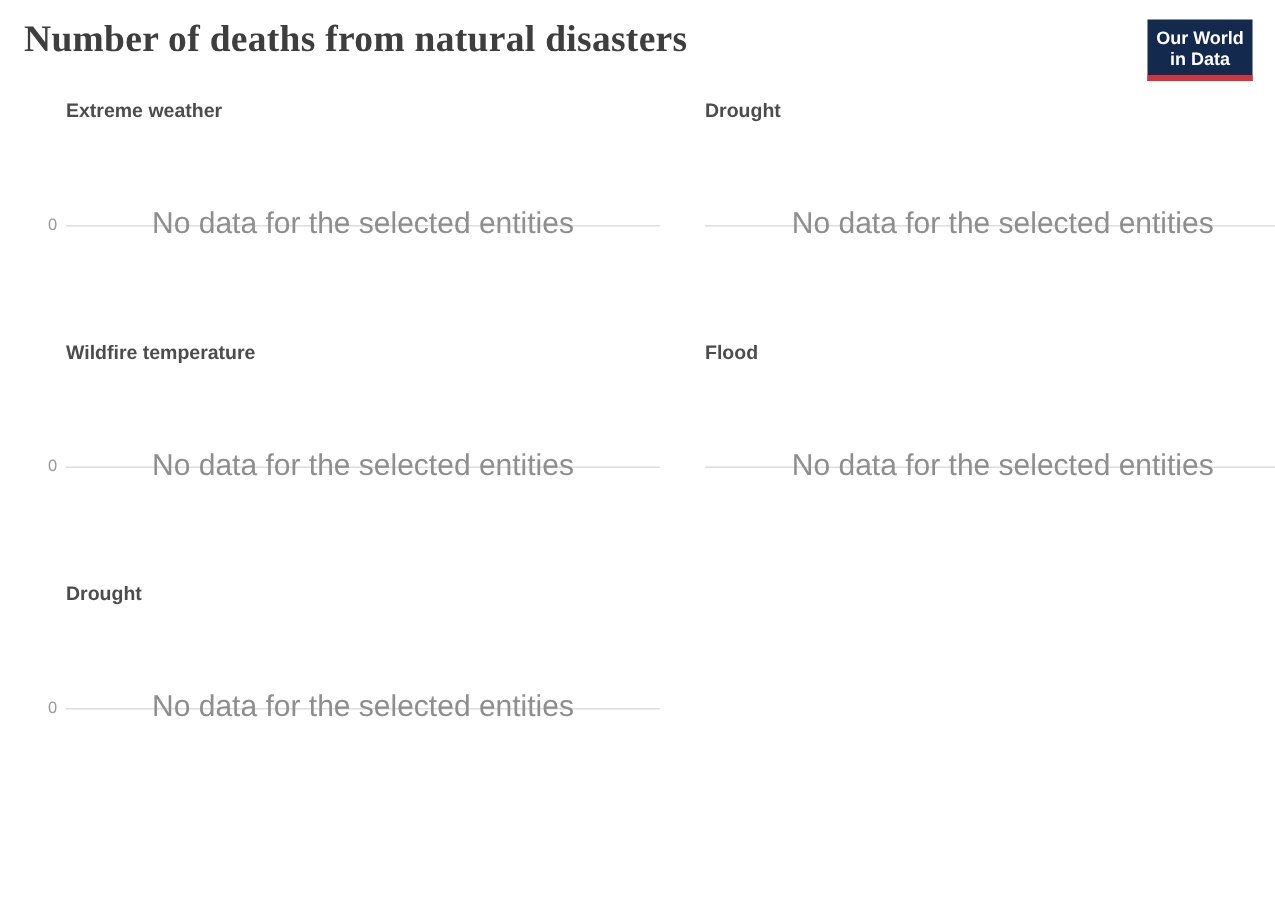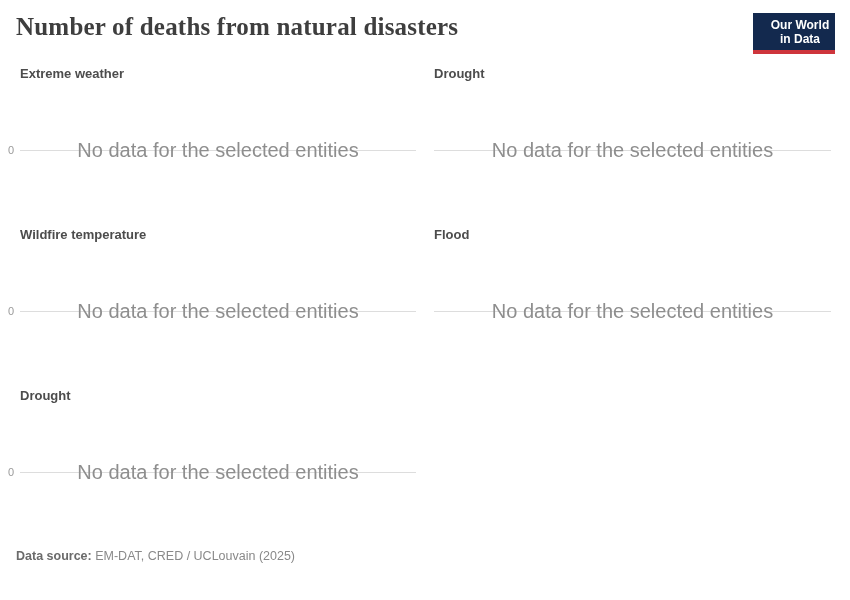--- a/index.html
+++ b/index.html
@@ -11,28 +11,28 @@
 
   
   .page-title {
     position:absolute; left:16px; top:13px;
     font-family:"Liberation Serif", "DejaVu Serif", serif;
     font-size:25px; font-weight:700; color:#3e3e3e; letter-spacing:0.2px;text-align:right;
   }
   .owid-logo {
     position:absolute; right:15px; top:13px; width:66px;
     background:#13294e; border-bottom:4px solid #ce353c;
-    color:#ffffff; text-align:center; padding:5px 2px 4px 14px;
+    color:#ffffff; text-align:center; padding:5px 2px 4px 2px;
     font-size:12px; font-weight:700; line-height:14px; cursor:pointer;
   }
 
   
   .grid {
-    position:absolute; left:8px; top:60px; width:818px;
-    display:grid; grid-template-columns:408px 397px; column-gap:18px;
+    position:absolute; left:32px; top:60px; width:818px;
+    display:grid; grid-template-columns:408px 397px; column-gap:30px;
     grid-auto-rows:161px;
   }
   .panel { position:relative; }
   .panel-title {
     position:absolute; top:6px; left:0;
     font-size:13px; font-weight:700; color:#4c4c4c;
   }
   .panel.has-label .panel-title { left:12px; }
   .axis-row { position:absolute; top:90px; left:0; right:0; height:0; }
   .axis-label {
@@ -115,19 +115,16 @@
         <div class="no-data">No data for the selected entities</div>
       </div>
     </div>
 
     <div class="panel"></div>
 
   </div>
 
   <div class="footer">
     <div>
-      <div>
-        <b>Data source:</b><span> EM-DAT, CRED / UCLouvain (2025)</span>
-      </div>
     </div>
   </div>
 
 </div>
 
 </body></html>

